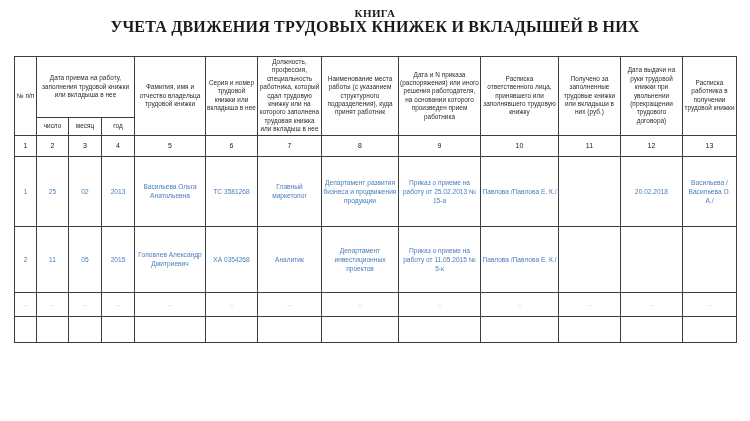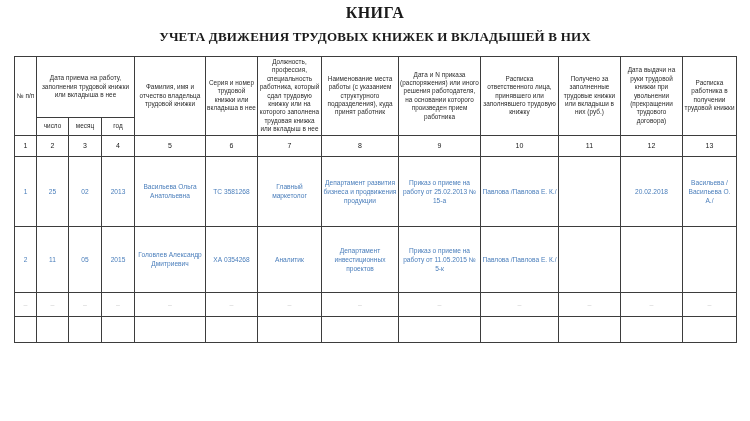--- a/index.html
+++ b/index.html
@@ -19,33 +19,32 @@
   
   .title-block {
     position: absolute;
     left: 0; top: 6px;
     width: 750px;
     text-align: center;
   }
   .doc-title {
     font-family: "Liberation Serif", serif;
     font-weight: bold;
-    font-size: 16px;
+    font-size: 11px;
     letter-spacing: 0.4px;
     color: #1a1a1a;
     line-height: 14px;
   }
   .doc-subtitle {
     font-family: "Liberation Serif", serif;
     font-weight: bold;
-    font-size: 13px;
+    font-size: 16px;
     letter-spacing: 0.2px;
     color: #1a1a1a;
     line-height: 14px;
-    margin-top: 10px;
   }
 
   
   .table-wrap {
     position: absolute;
     left: 14px; top: 56px;
     width: 722px;
   }
   table.book {
     border-collapse: collapse;

